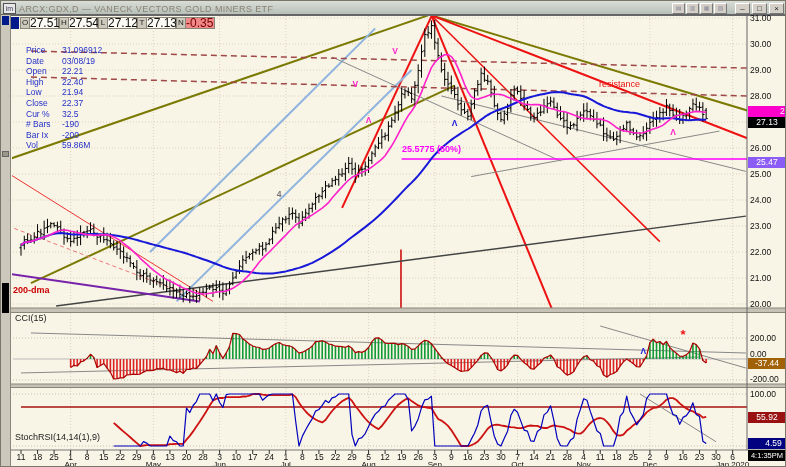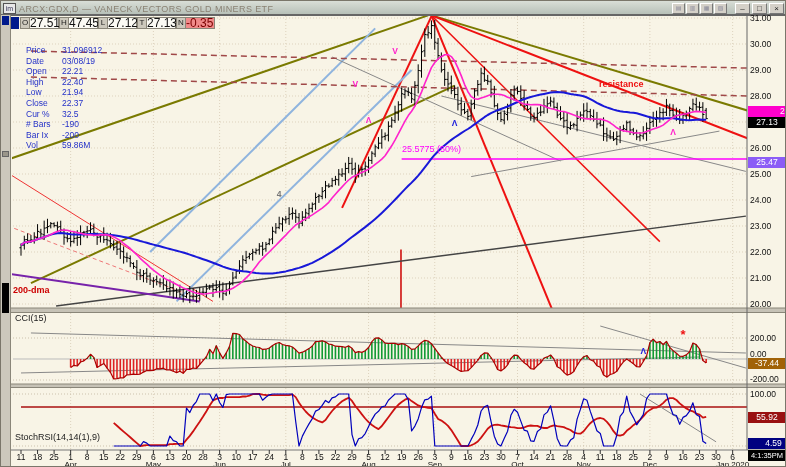--- a/index.html
+++ b/index.html
@@ -27,22 +27,22 @@
   .q-ico{width:8px;background:#001a8c;border:1px solid #001a8c;margin-right:1px;}
   .q-lab{width:10px;background:#ccc8bc;border:1px solid #8a8679;font-size:8px;
     line-height:10px;text-align:center;color:#222;}
   .q-val{width:29px;background:#fbfaf4;border:1px solid #8a8679;border-left:none;
     font-size:12px;line-height:10px;text-align:right;padding-right:2px;color:#111;}
   .q-neg{background:#f08a8a;color:#7a0000;}
   .cursor-panel{left:25px;top:44px;z-index:22;}
   .c-row{display:flex;font-size:8.5px;line-height:10.6px;color:#2431c8;}
   .c-lab{width:36px;}
   .c-val{}
-  .ann{position:absolute;z-index:21;font-size:9px;pointer-events:none;}
-  .ann-res{left:598px;top:78px;color:#ee1111;font-weight:bold;}
+  .ann{position:absolute;z-index:21;font-size:9px;pointer-events:none;font-weight:bold;}
+  .ann-res{left:598px;top:78px;color:#ee1111;font-weight:normal;}
   .ann-fib{left:401px;top:143px;color:#ff00ff;}
   .ann-dma{left:12px;top:284px;color:#cc0000;font-weight:bold;}
   .lbl-ind{position:absolute;z-index:21;font-size:9px;color:#222;}
   .lbl-cci{left:14px;top:312px;}
   .lbl-sto{left:14px;top:387px;margin-top:44px;}
   .badge{position:absolute;left:747px;width:38px;height:11px;z-index:23;
     font-size:8.5px;line-height:11px;text-align:center;color:#fff;}
   .b-ma{top:105px;background:#ff00cc;padding-left:32px;}
   .b-last{top:116px;background:#000;}
   .b-fib{top:156px;background:#8b5cf6;}
@@ -1121,21 +1121,21 @@
     <span class="ls-a"></span>
     <span class="ls-c"></span>
     <span class="ls-b"></span>
   </div>
 
   <div class="overlay quotebar" id="quotebar">
     <span class="q-ico"></span>
   <span class="q-lab">O</span>
       <span class="q-val">27.51</span>
       <span class="q-lab">H</span>
-      <span class="q-val">47.45</span>
+      <span class="q-val">27.54</span>
       <span class="q-lab">L</span>
       <span class="q-val">27.12</span>
       <span class="q-lab">T</span>
       <span class="q-val">27.13</span>
       <span class="q-lab">N</span>
       <span class="q-val q-neg">-0.35</span>
     </div>
 
   <div class="overlay cursor-panel" id="cursorpanel">
       <div class="c-row">

